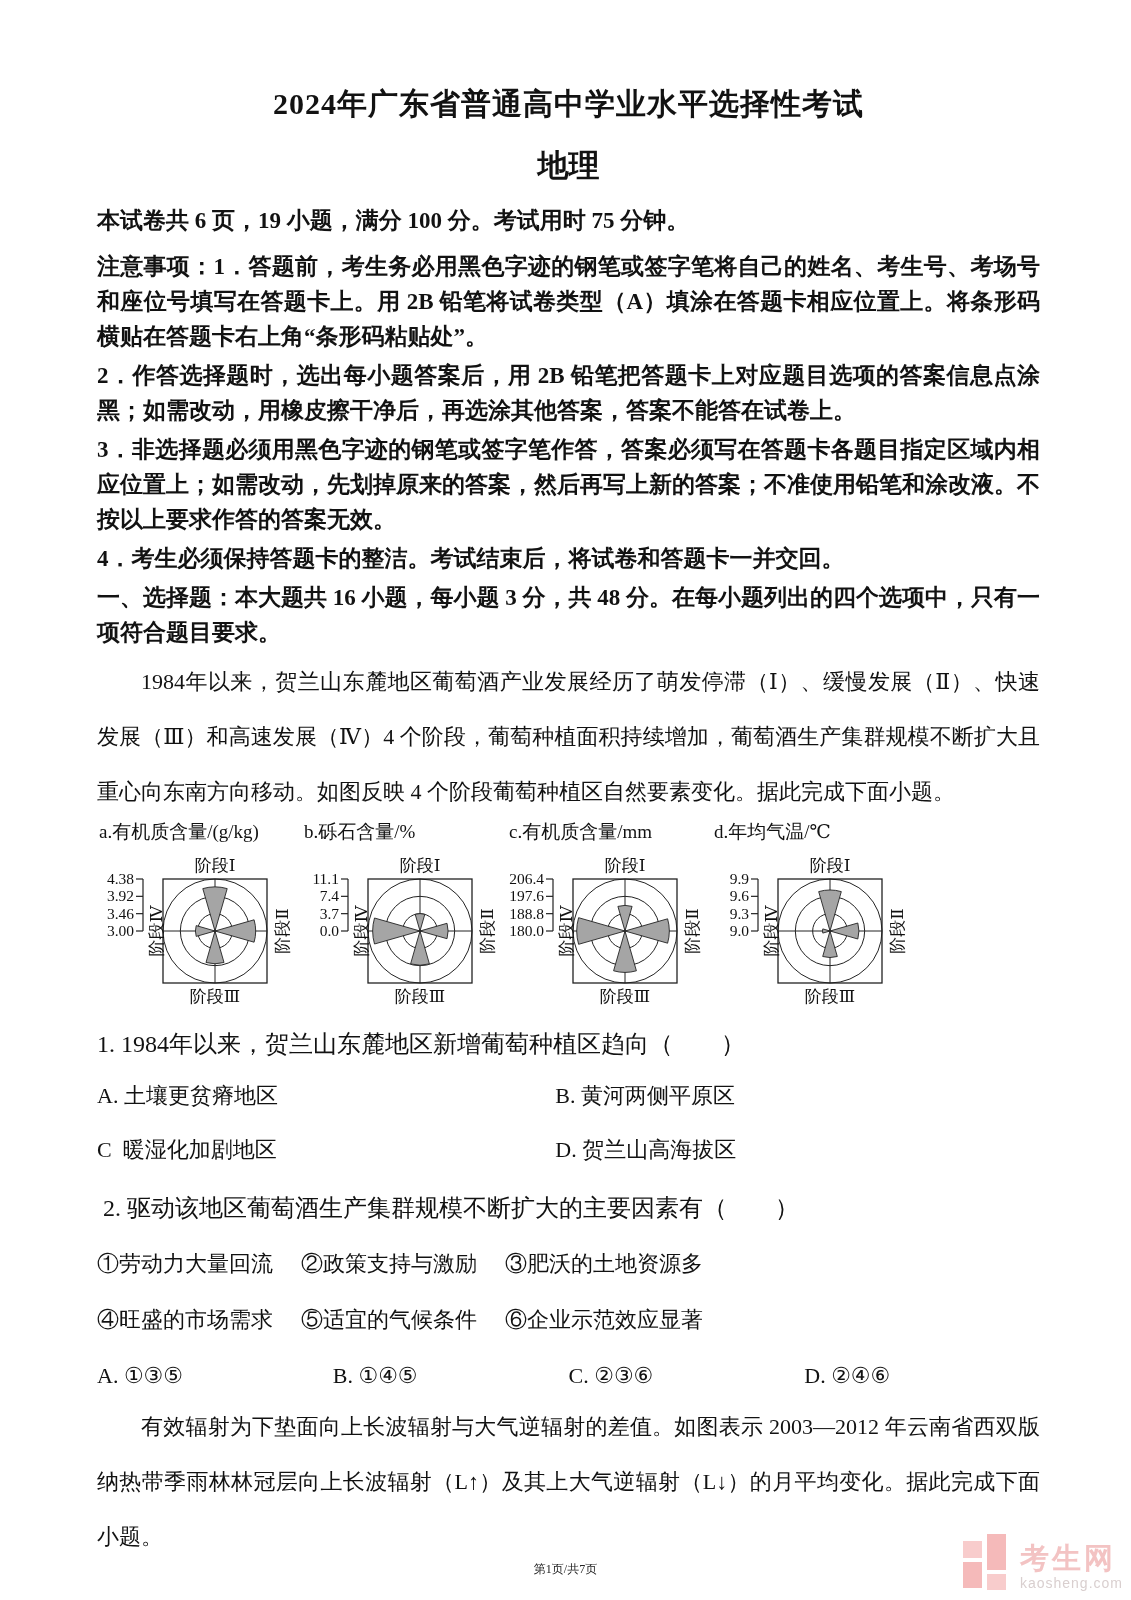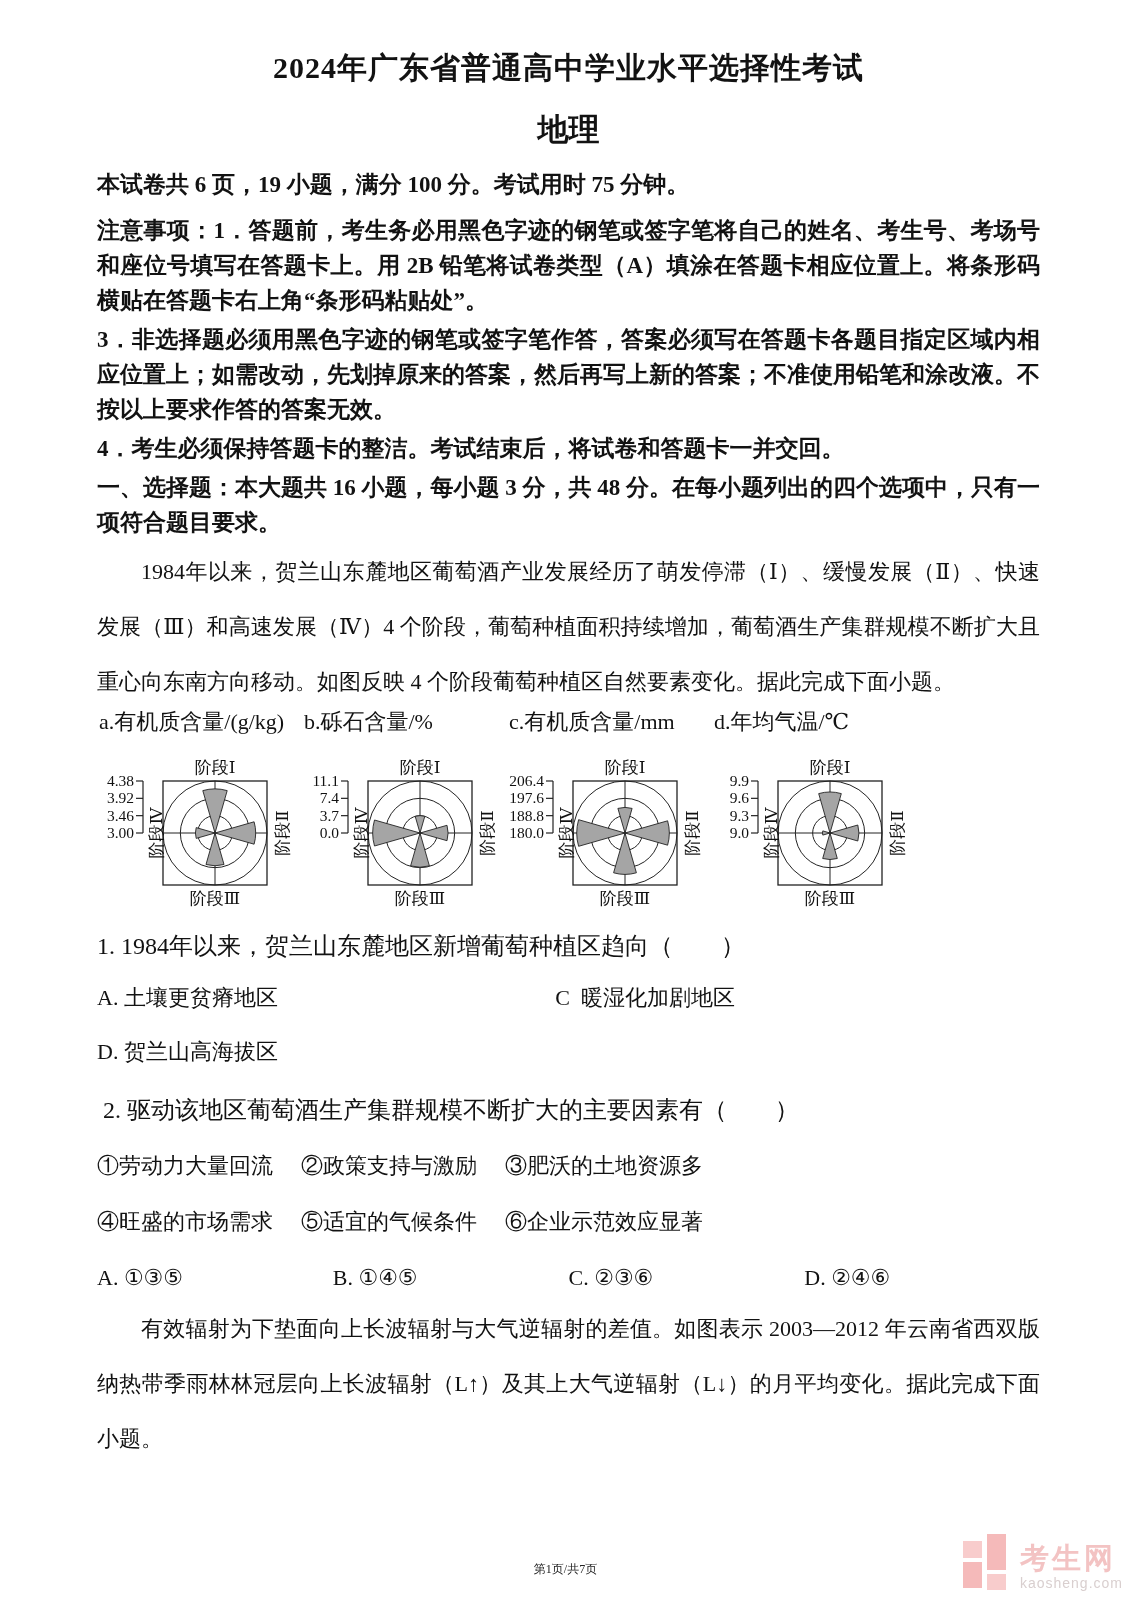--- a/index.html
+++ b/index.html
@@ -1,32 +1,32 @@
 <!DOCTYPE html>
 <html><head>
 <meta charset="utf-8">
 <style>
   html,body { margin:0; padding:0; background:#e8e8e8; }
   .page {
     position:relative; width:1131px; height:1600px; margin:0 auto;
     background:#ffffff; color:#121212; overflow:hidden;
     font-family:"Liberation Serif","DejaVu Serif",serif;
   }
-  .content { padding:48px 91px 0 97px; }
+  .content { padding:84px 91px 0 97px; }
   .title {
     font-size:30px; font-weight:700; text-align:center;
     margin:0 0 20px 0; letter-spacing:1px;
   }
   .subject { font-size:31px; font-weight:700; text-align:center; margin:0 0 16px 0; }
   .b { font-size:23px; font-weight:700; line-height:35px; margin:0 0 4px 0; text-align:justify; }
   .info { margin-bottom:11px; }
   .passage { font-size:22px; font-weight:400; line-height:55px; margin:4px 0 0 0; text-indent:2em; text-align:justify; }
   .charts { display:flex; margin:2px 0 0 0; }
   .chart-unit { width:205px; flex:0 0 auto; }
-  .chart-title { font-size:22px; line-height:22px; margin:0 0 12px 2px; white-space:nowrap; }
+  .chart-title { font-size:19px; line-height:22px; margin:0 0 0 2px; white-space:nowrap; }
   .chart-unit svg { display:block; overflow:visible; }
   svg text { font-family:"Liberation Serif","DejaVu Serif",serif; }
   .q { font-size:24px; font-weight:400; line-height:30px; margin:16px 0 0 0; }
   .q2 { margin-top:28px;margin-left:6px; }
   .opts2 {
     display:grid; grid-template-columns:48.6% 1fr; row-gap:24px;
     font-size:22px; margin-top:22px; white-space:pre-wrap;
   }
   .items-row { display:flex; gap:28px; font-size:22px; margin-top:26px; }
   .opts4 { display:grid; grid-template-columns:1fr 1fr 1fr 1fr; font-size:22px; margin-top:28px; }
@@ -50,20 +50,21 @@
 <body>
 
 <div class="page">
   <div class="content">
 
     <h1 class="title">2024年广东省普通高中学业水平选择性考试</h1>
     <h2 class="subject">地理</h2>
 
     <p class="b info">本试卷共 6 页，19 小题，满分 100 分。考试用时 75 分钟。</p>
     <p class="b">注意事项：1．答题前，考生务必用黑色字迹的钢笔或签字笔将自己的姓名、考生号、考场号和座位号填写在答题卡上。用 2B 铅笔将试卷类型（A）填涂在答题卡相应位置上。将条形码横贴在答题卡右上角“条形码粘贴处”。</p>
+    <p class="b">2．作答选择题时，选出每小题答案后，用 2B 铅笔把答题卡上对应题目选项的答案信息点涂黑；如需改动，用橡皮擦干净后，再选涂其他答案，答案不能答在试卷上。</p>
     <p class="b">3．非选择题必须用黑色字迹的钢笔或签字笔作答，答案必须写在答题卡各题目指定区域内相应位置上；如需改动，先划掉原来的答案，然后再写上新的答案；不准使用铅笔和涂改液。不按以上要求作答的答案无效。</p>
     <p class="b">4．考生必须保持答题卡的整洁。考试结束后，将试卷和答题卡一并交回。</p>
     <p class="b">一、选择题：本大题共 16 小题，每小题 3 分，共 48 分。在每小题列出的四个选项中，只有一项符合题目要求。</p>
 
     <p class="passage">1984年以来，贺兰山东麓地区葡萄酒产业发展经历了萌发停滞（Ⅰ）、缓慢发展（Ⅱ）、快速发展（Ⅲ）和高速发展（Ⅳ）4 个阶段，葡萄种植面积持续增加，葡萄酒生产集群规模不断扩大且重心向东南方向移动。如图反映 4 个阶段葡萄种植区自然要素变化。据此完成下面小题。</p>
 
     <div class="charts">
       <div class="chart-unit">
         <div class="chart-title">a.有机质含量/(g/kg)</div>
         <svg width="205" height="170" viewBox="0 0 205 170">
@@ -174,20 +175,21 @@
             <text x="118" y="159" text-anchor="middle" font-size="17" fill="#111">阶段Ⅲ</text>
             <text x="186" y="93" text-anchor="middle" font-size="17" fill="#111" transform="rotate(-90 186 88)">阶段Ⅱ</text>
             <text x="60" y="93" text-anchor="middle" font-size="17" fill="#111" transform="rotate(-90 60 88)">阶段Ⅳ</text>
           </svg>
       </div>
     </div>
 
     <p class="q">1. 1984年以来，贺兰山东麓地区新增葡萄种植区趋向（　　）</p>
     <div class="opts2">
       <span>A. 土壤更贫瘠地区</span>
+      <span>B. 黄河两侧平原区</span>
       <span>C  暖湿化加剧地区</span>
       <span>D. 贺兰山高海拔区</span>
     </div>
 
     <p class="q q2">2. 驱动该地区葡萄酒生产集群规模不断扩大的主要因素有（　　）</p>
     <div class="items-row">
       <span>①劳动力大量回流</span>
       <span>②政策支持与激励</span>
       <span>③肥沃的土地资源多</span>
     </div>

